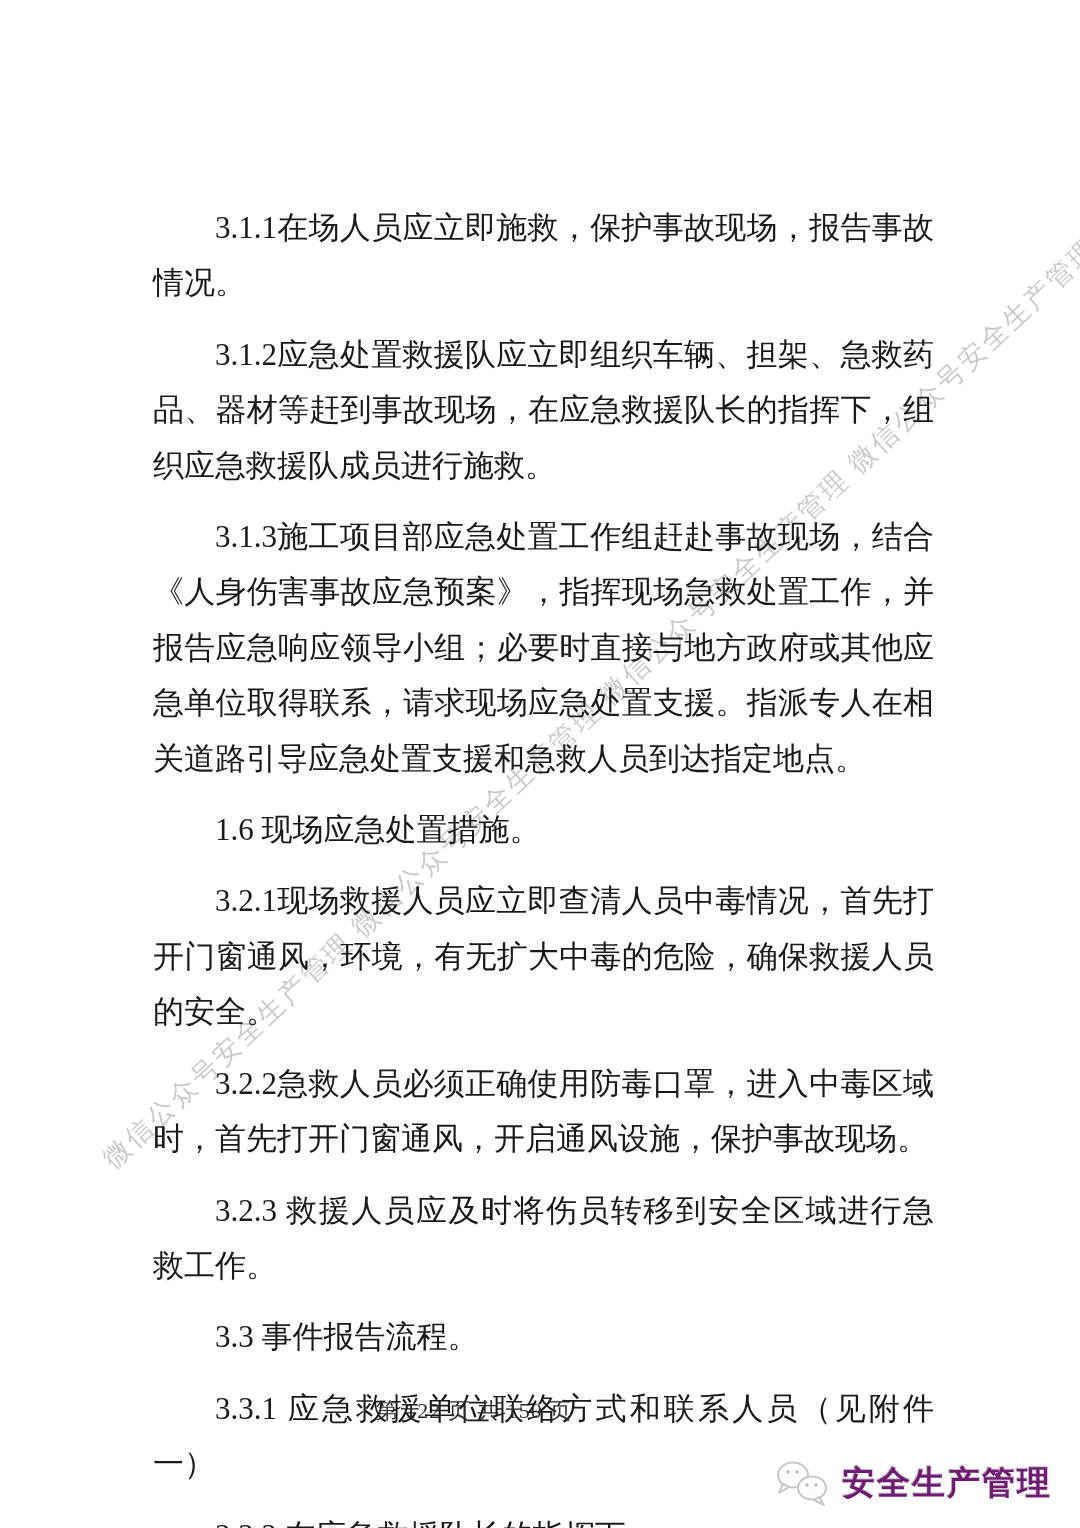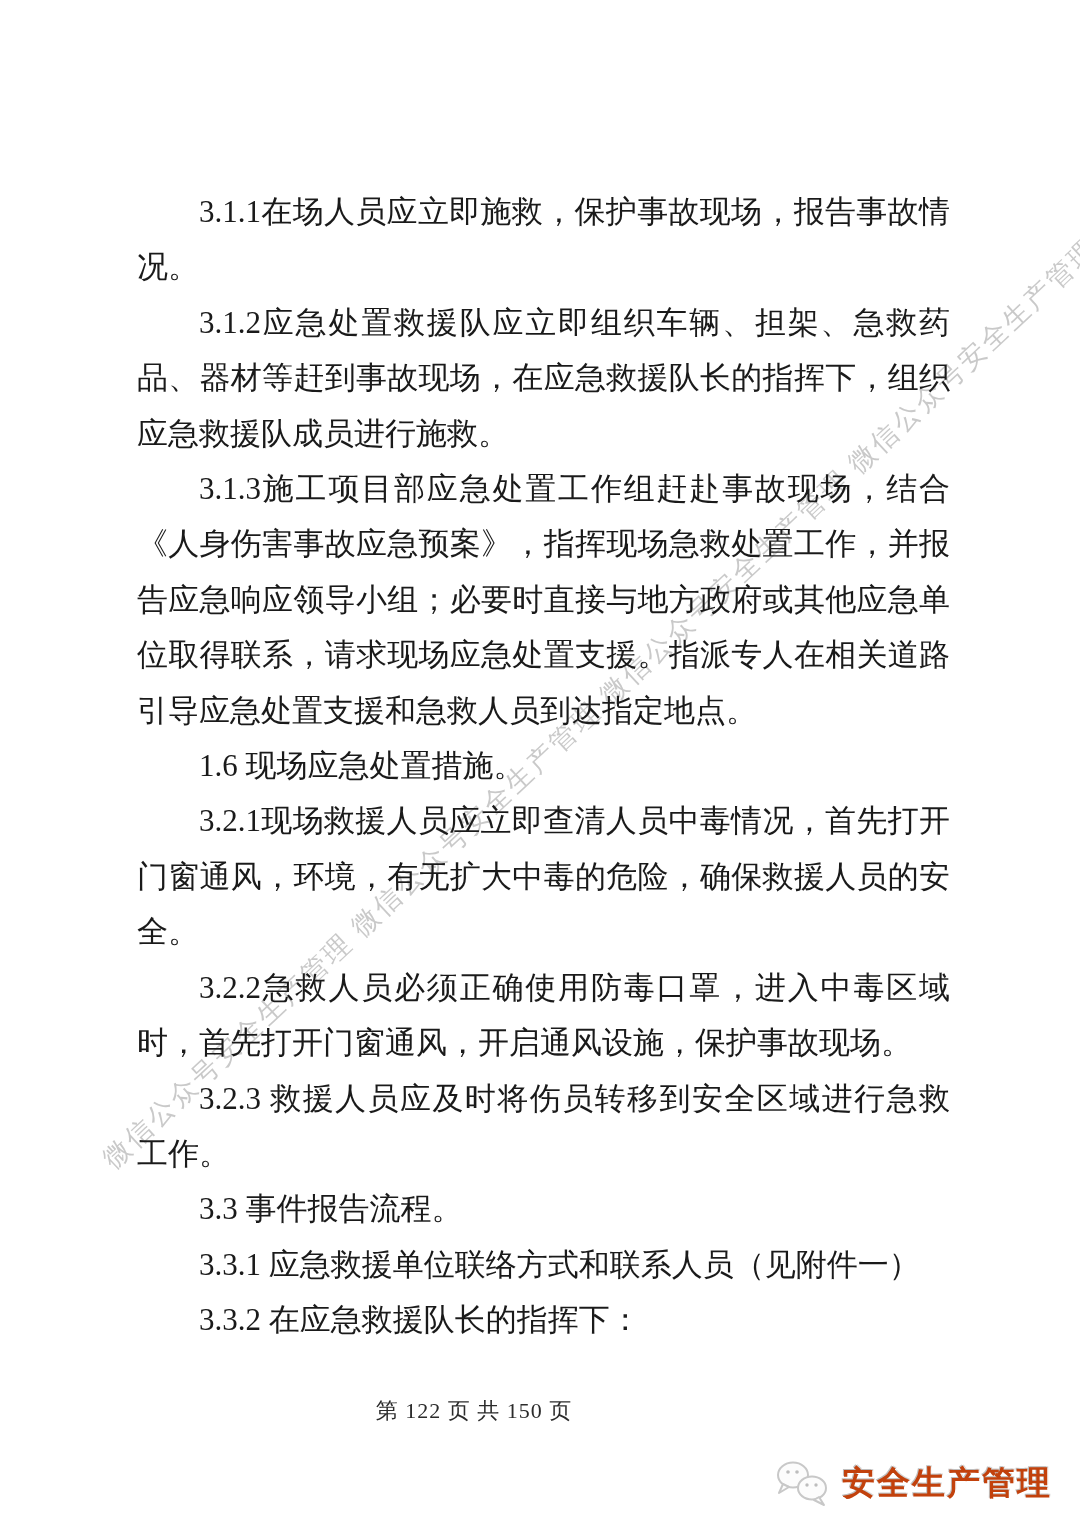--- a/index.html
+++ b/index.html
@@ -35,21 +35,21 @@
     left: 137px;
     top: 184px;
     width: 813px;
     font-size: 31px;
     line-height: 55.4px;
     color: #1a1a1a;
     text-align: justify;
     z-index: 1;
   }
   .content p {
-    margin: 0;
+    margin: 16px;
     padding: 0;
     text-indent: 2em;
   }
   .page-footer {
     position: absolute;
     left: 0;
     top: 1396px;
     width: 948px;
     text-align: center;
     font-size: 22px;
@@ -67,21 +67,21 @@
     z-index: 1;
   }
   .brand-icon svg {
     display: block;
   }
   .brand-label {
     font-family: "Liberation Sans", "DejaVu Sans", sans-serif;
     font-weight: bold;
     font-size: 33px;
     letter-spacing: 2px;
-    color: #c2410c;
+    color: #701a75;
     text-shadow: -1px -1px 0 #bfbfbf, 1px 1px 0 #ffffff, 1px -1px 0 #d8d8d8, -1px 1px 0 #ffffff;
   }
 </style>
 </head>
 <body>
 
 <div class="page">
 
   <div class="watermark">微信公众号安全生产管理 微信公众号安全生产管理 微信公众号安全生产管理 微信公众号安全生产管理</div>
 

